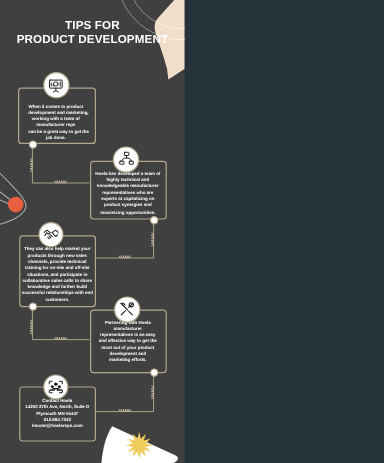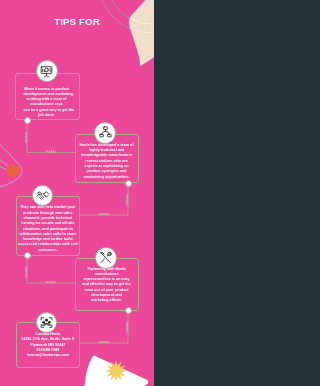--- a/index.html
+++ b/index.html
@@ -1,19 +1,19 @@
 <!DOCTYPE html>
 <html><head>
 <meta charset="utf-8">
 <title>Tips for Product Development and Marketing</title>
 <style>
   html,body{margin:0;padding:0;}
   body{width:154px;height:386px;overflow:hidden;background:#253338;
        font-family:"Liberation Sans",sans-serif;color:#ffffff;}
-  #poster{position:relative;width:154px;height:386px;overflow:hidden;background:#ec4899;}
+  #poster{position:relative;width:154px;height:386px;overflow:hidden;background:#404040;}
   .layer{position:absolute;left:0;top:0;width:154px;height:386px;}
   
   #title{position:absolute;left:0;top:16px;width:154px;text-align:center;
          font-size:9.7px;font-weight:bold;line-height:11.7px;letter-spacing:0.1px;}
   
   .box{position:absolute;border:0.8px solid #b3a78e;border-radius:3px;box-sizing:border-box;}
   .boxtext{position:absolute;text-align:center;font-size:3.75px;line-height:5.3px;
            font-weight:bold;color:#ffffff;letter-spacing:-0.02px;}
   .boxtext > div{white-space:nowrap;}
   .icon-circle{position:absolute;border-radius:50%;background:#ffffff;
@@ -75,20 +75,21 @@
       <circle cx="13.1" cy="170.5" r="6.5" fill="#e8613e"></circle>
     </g>
 
     <path d="M93.5,355.3 L146.4,379.6 C148.6,380.7 148.9,383.2 146.6,384.6
              L144.2,386 L84.5,386 C85.6,374 88,363.5 93.5,355.3 Z" fill="#ffffff"></path>
     <polygon fill="#f0cd5c" points="116.00,360.00 117.45,365.59 121.50,361.47 119.96,367.04 125.53,365.50 121.41,369.55 127.00,371.00 121.41,372.45 125.53,376.50 119.96,374.96 121.50,380.53 117.45,376.41 116.00,382.00 114.55,376.41 110.50,380.53 112.04,374.96 106.47,376.50 110.59,372.45 105.00,371.00 110.59,369.55 106.47,365.50 112.04,367.04 110.50,361.47 114.55,365.59"></polygon>
   </svg>
 
   <div id="title">
     <div>TIPS FOR</div>
+    <div>PRODUCT DEVELOPMENT</div>
   </div>
 
   <svg class="layer" id="connectors" viewBox="0 0 154 386" width="154" height="386">
     <g fill="none" stroke="#b3a78e" stroke-width="0.8">
       <path d="M27,120.5 L27,152.5 L74.5,152.5"></path>
       <path d="M128,183 L128,215 L79.5,215"></path>
       <path d="M27,255.5 L27,283 L74.5,283"></path>
       <path d="M128,310.5 L128,343 L79.5,343"></path>
     </g>
     <g id="coils" fill="none" stroke="#c9bda4" stroke-width="0.75">

